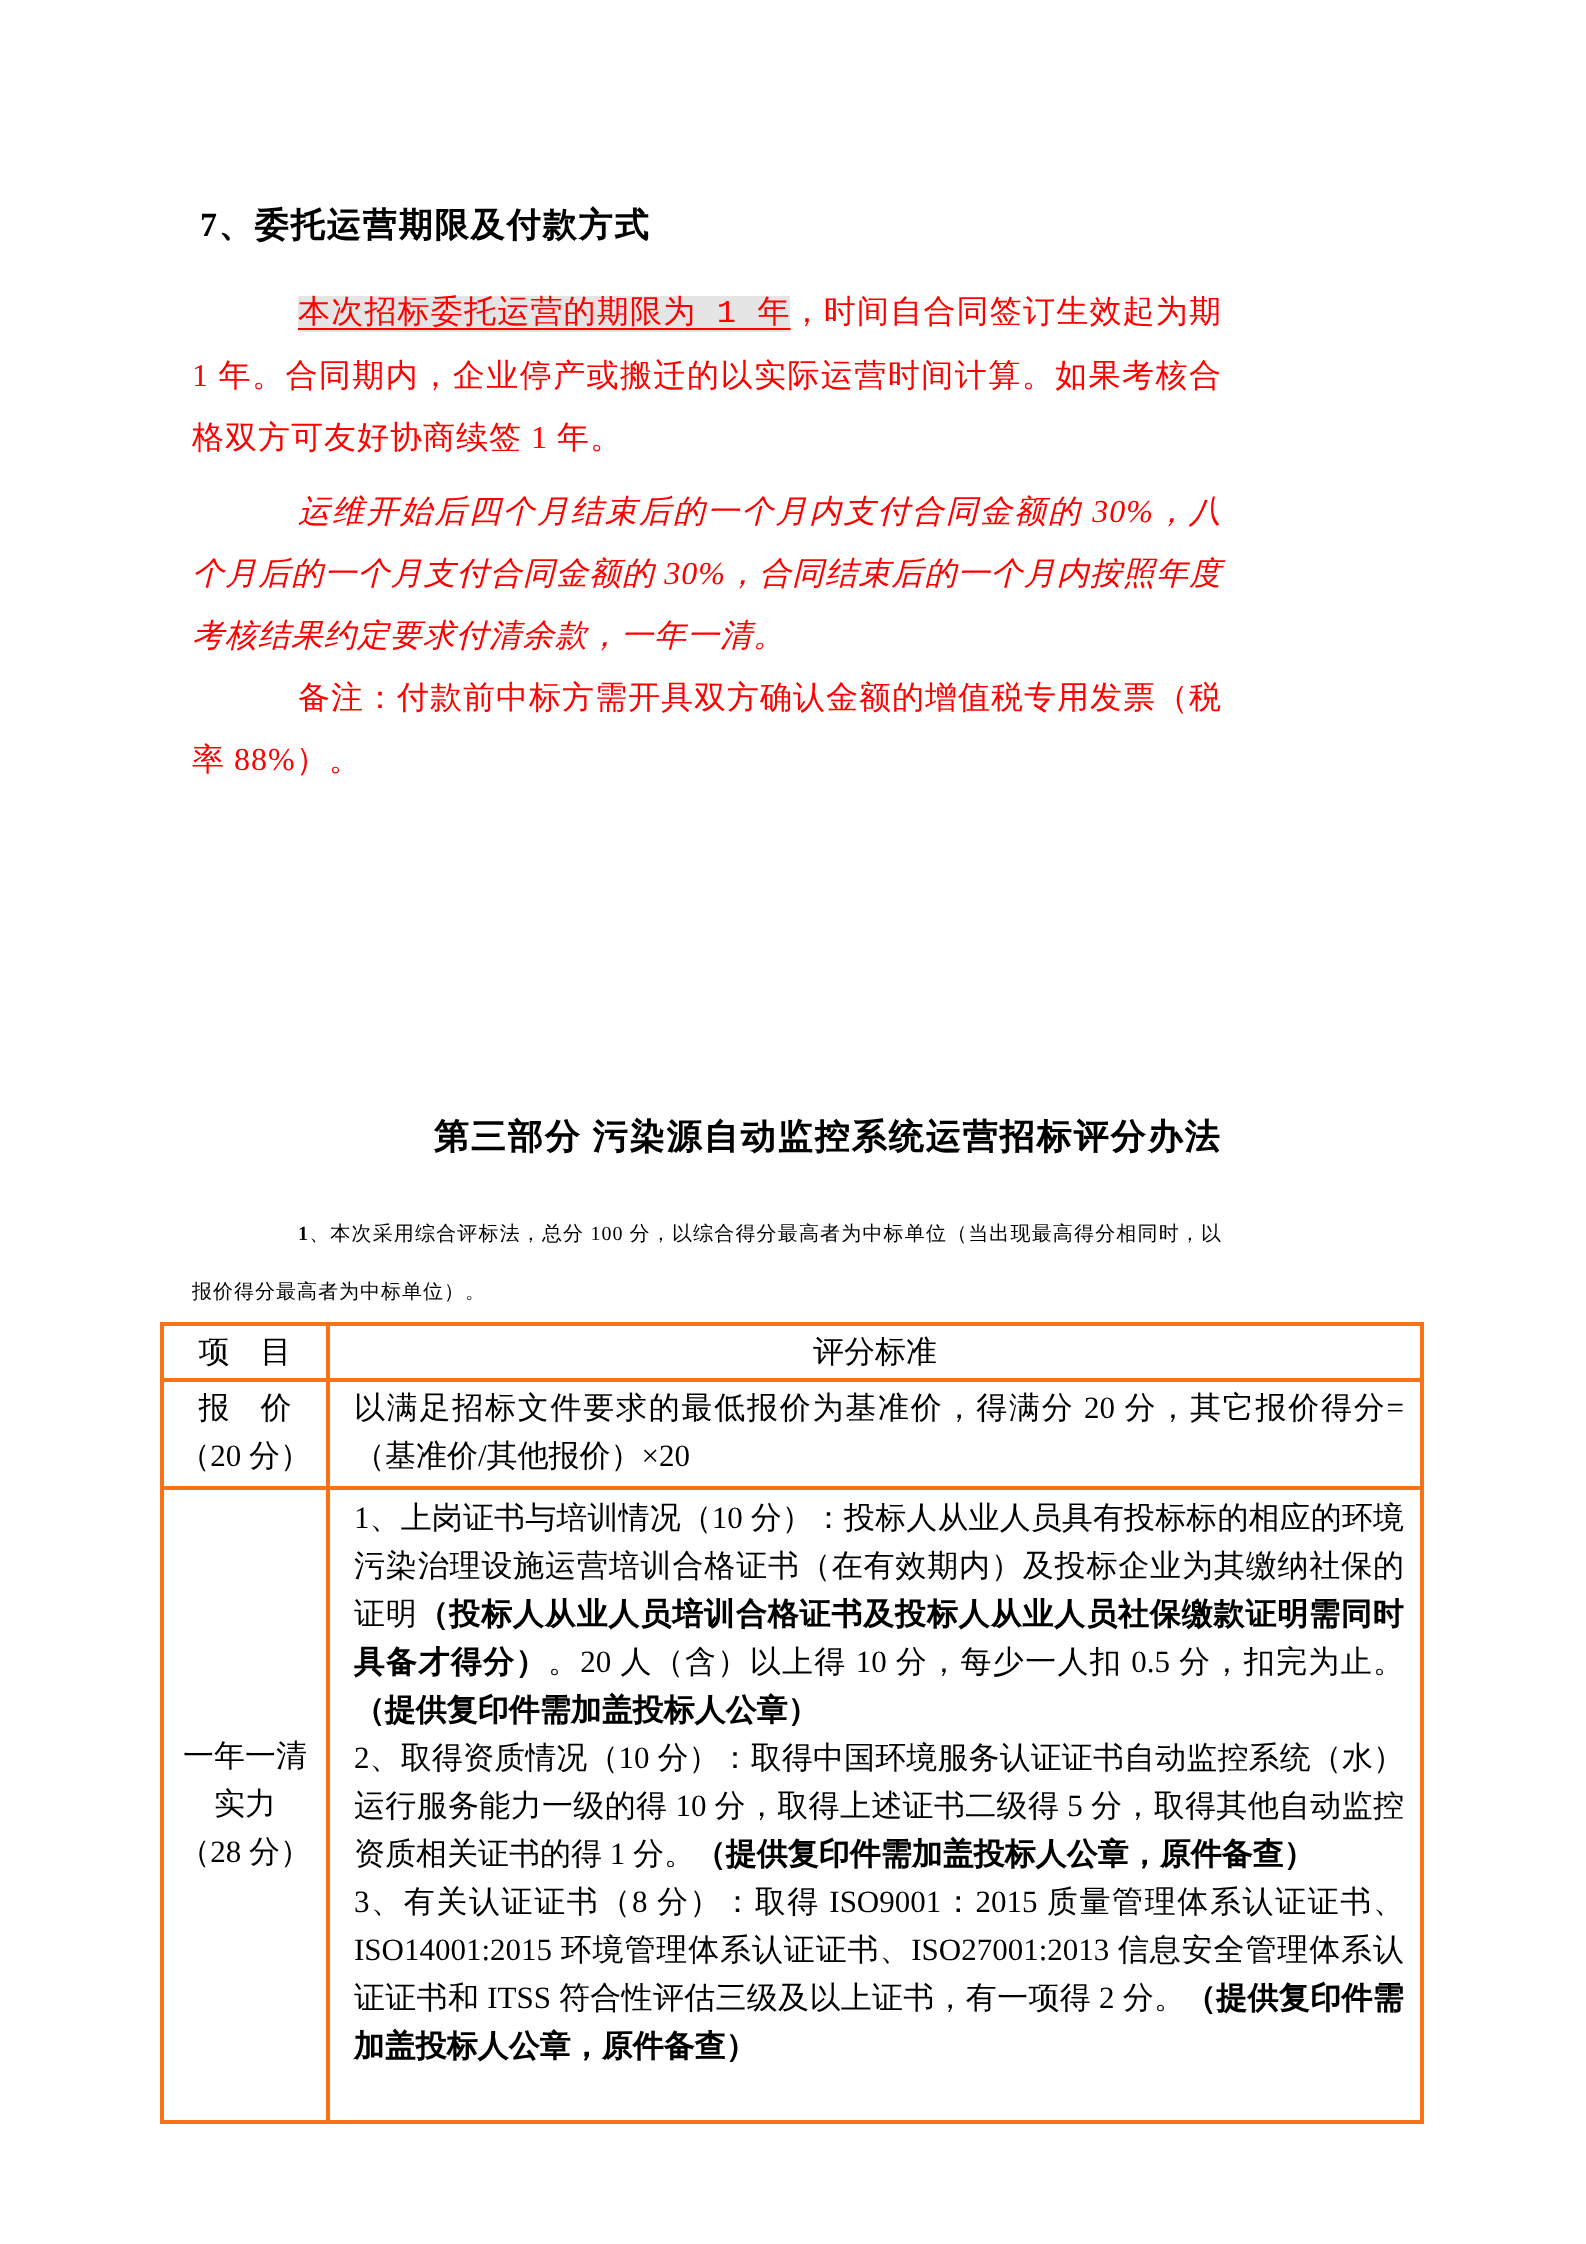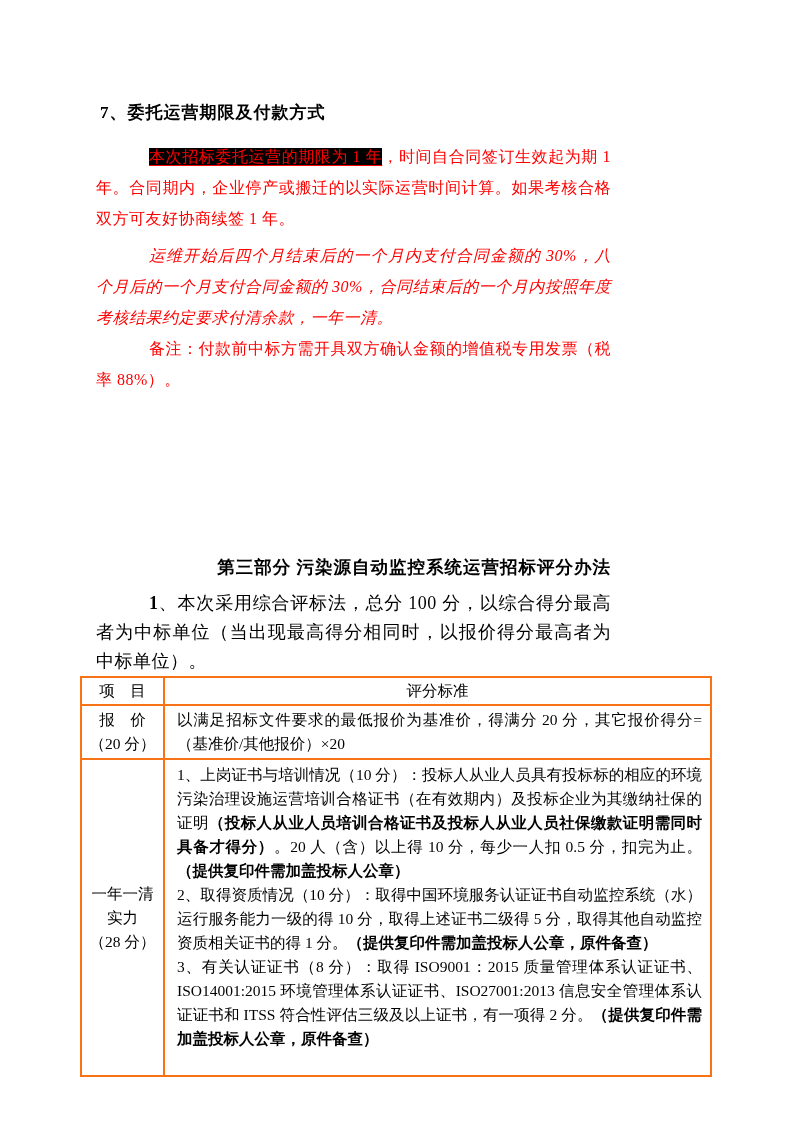--- a/index.html
+++ b/index.html
@@ -21,33 +21,34 @@
     line-height: 25px; margin: 0 0 16px 4px;
     letter-spacing: 1px;
   }
   .red-para {
     color: #ff0000; font-size: 16px; line-height: 31px;
     text-align: justify; text-justify: inter-ideograph;
     text-indent: 53px; letter-spacing: 0.5px;
   }
   .red-para.second { margin-top: 6px; font-style: italic; }
   .hl {
-    background: #000000;
+    background: #e5e5e5;
     text-decoration: underline;
     text-underline-offset: 3px;
+    font-family: Liberation Mono, monospace;
   }
   .sec-title {
     margin-top: 159px;
     text-align: right;
     font-size: 17.5px; font-weight: bold; color: #000;
     line-height: 26px; letter-spacing: 1px;
   }
   .intro {
-    margin-top: 9px;
-    font-size: 18px; line-height: 29px; color: #000;
+    margin-top: 22px;
+    font-size: 10px; line-height: 29px; color: #000;
     text-align: justify; text-justify: inter-ideograph;
     text-indent: 53px; letter-spacing: 0.5px;
   }
   table.score {
     border-collapse: collapse;
     width: 632px;
     margin-left: -16px;
     margin-top: 0px;
     table-layout: fixed;
   }

